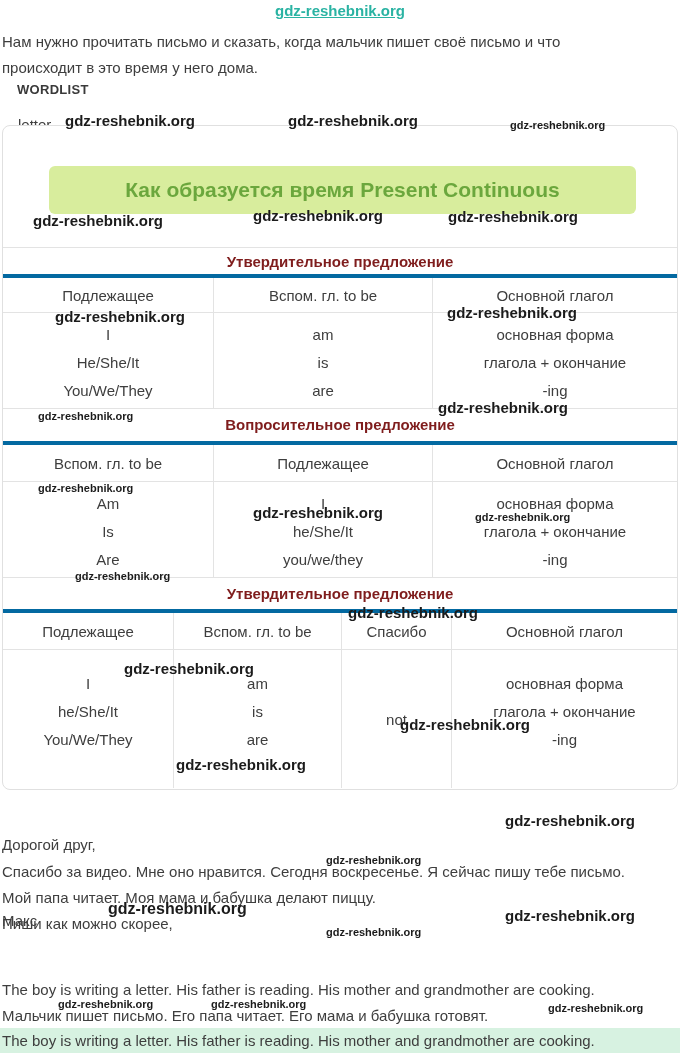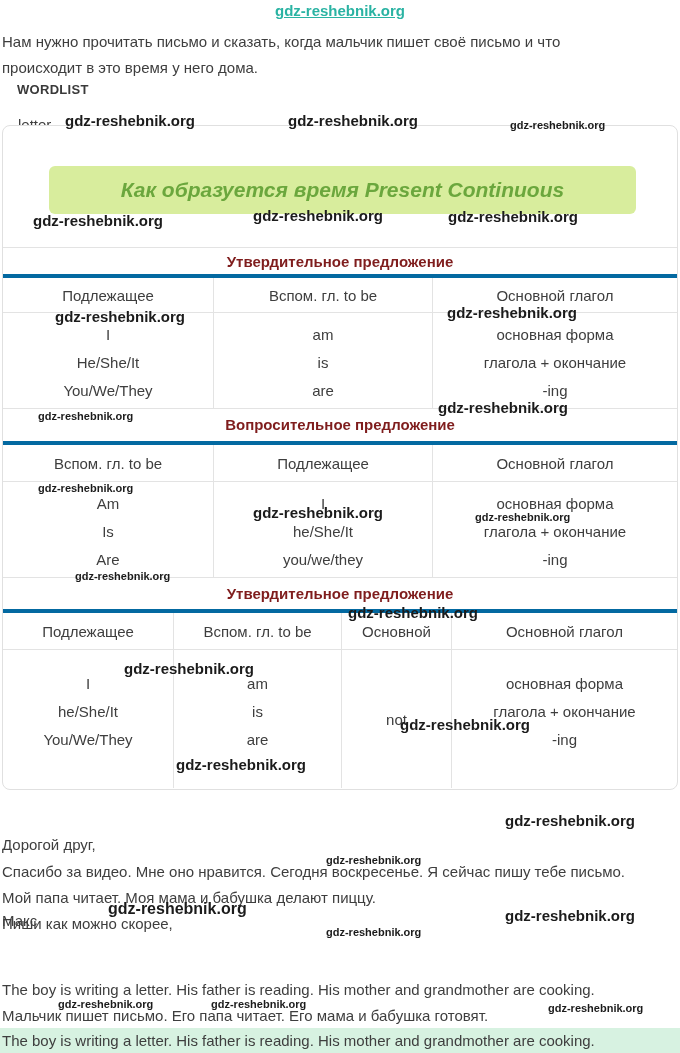--- a/index.html
+++ b/index.html
@@ -19,21 +19,21 @@
   .letter-item { position:absolute; top:116px; left:18px; font-size:15px; color:#3e3e3e; }
 
   .card {
     position:absolute; top:125px; left:2px; width:676px; height:665px;
     border:1px solid #e0e0e0; border-radius:8px; background:#fff;
   }
   .card-title {
     position:absolute; top:40px; left:46px; width:587px; height:48px;
     background:#d8ed9d; border-radius:6px;
     display:flex; align-items:center; justify-content:center;
-    font-size:21px; font-weight:600; color:#6ba73d;font-style:italic;
+    font-size:21px; font-weight:600; color:#6ba73d;
   }
 
   .tbl { position:absolute; left:0; width:674px; }
   .t1 { top:121px; border-top:1px solid #e3e3e3; }
   .t2 { top:282px; }
   .t3 { top:452px; }
 
   .cap { display:flex; align-items:center; justify-content:center;
          font-size:15px; font-weight:700; color:#7f1d1d;
          border-bottom:4px solid #0369a1; }
@@ -133,21 +133,21 @@
           <span>-ing</span>
         </div>
       </div>
     </div>
 
     <div class="tbl t3">
       <div class="cap">Утвердительное предложение</div>
       <div class="row hrow">
         <div class="cell w4a">Подлежащее</div>
         <div class="cell w4b">Вспом. гл. to be</div>
-        <div class="cell w4c">Основной</div>
+        <div class="cell w4c">Спасибо</div>
         <div class="cell w4d">Основной глагол</div>
       </div>
       <div class="row brow">
         <div class="cell stack w4a">
           <span>I</span>
           <span>he/She/It</span>
           <span>You/We/They</span>
         </div>
         <div class="cell stack w4b">
           <span>am</span>

